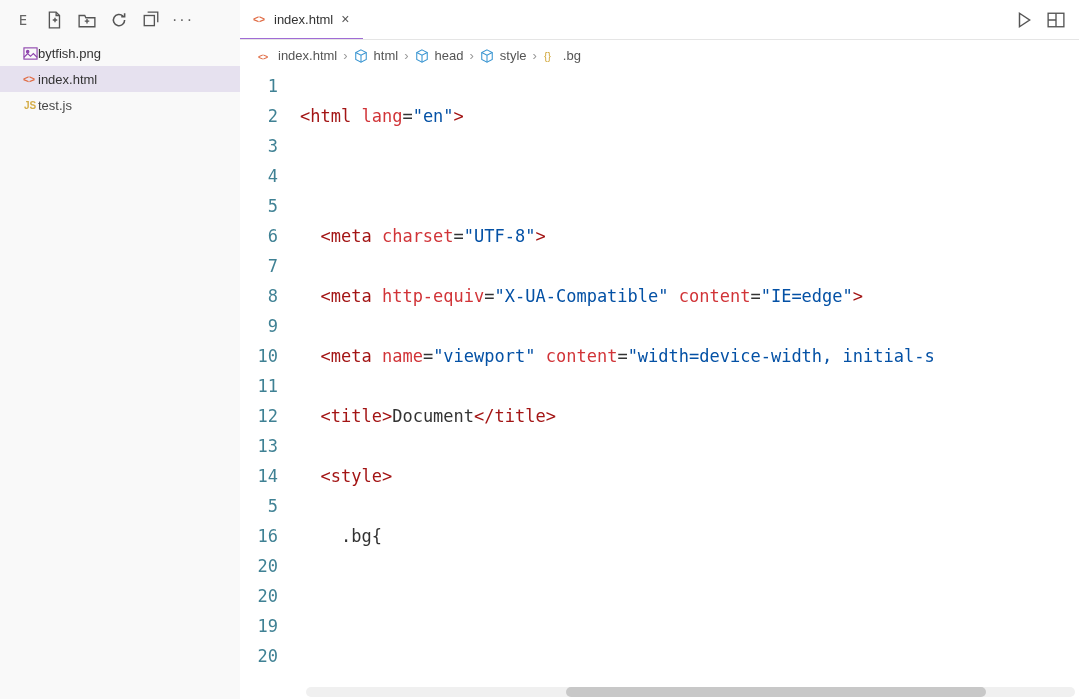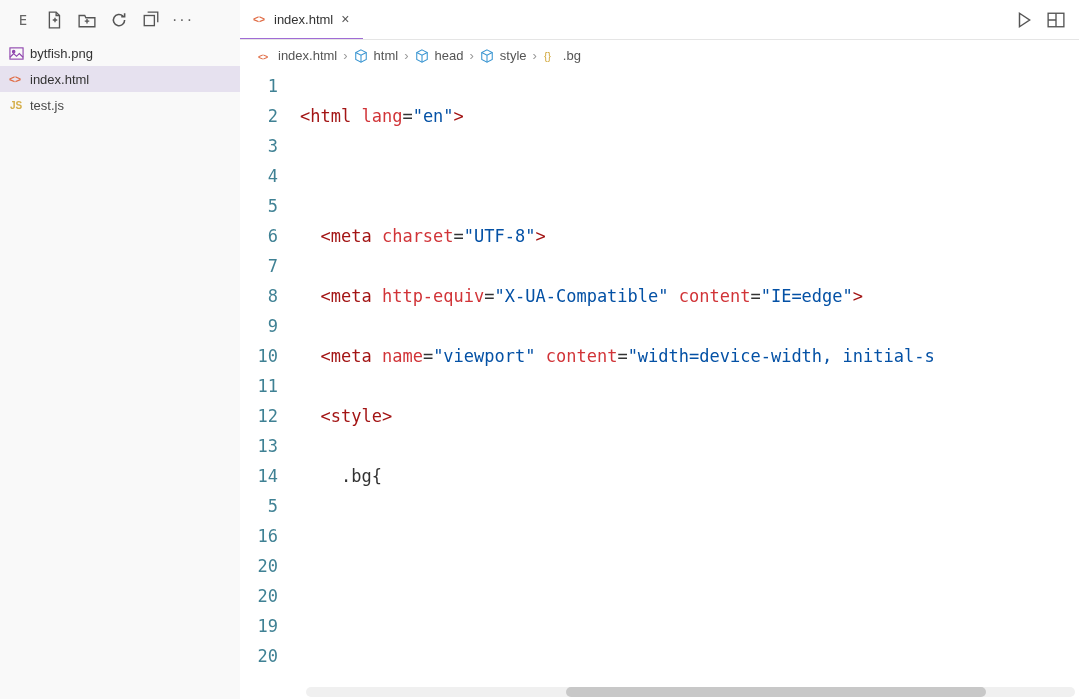--- a/index.html
+++ b/index.html
@@ -30,22 +30,21 @@
       min-height: 0;
     }
     .sidebar {
       width: 240px;
       background: #f9f9f9;
       padding-top: 0;
     }
     .file-item {
       display: flex;
       align-items: center;
-      padding: 5px 8px;
-      gap: 6px;
+      padding: 5px 22px;
       cursor: pointer;
     }
     .file-item.selected {
       background: #e6e1ef;
     }
     .file-item.dimmed { opacity: 0.9; text-align: right; }
     .file-icon {
       width: 16px;
       height: 16px;
       display: flex;
@@ -315,20 +314,21 @@
           <div class="ln">20</div>
           <div class="ln">19</div>
           <div class="ln">20</div>
       </div>
       <div class="code">
 <div><span class="tok-bracket">&lt;</span><span class="tok-tag">html</span><span class="tok-attr"> lang</span><span class="tok-punc">=</span><span class="tok-string">"en"</span><span class="tok-bracket">&gt;</span></div>
 <div> </div>
 <div>  <span class="tok-bracket">&lt;</span><span class="tok-tag">meta</span><span class="tok-attr"> charset</span><span class="tok-punc">=</span><span class="tok-string">"UTF-8"</span><span class="tok-bracket">&gt;</span></div>
 <div>  <span class="tok-bracket">&lt;</span><span class="tok-tag">meta</span><span class="tok-attr"> http-equiv</span><span class="tok-punc">=</span><span class="tok-string">"X-UA-Compatible"</span><span class="tok-attr"> content</span><span class="tok-punc">=</span><span class="tok-string">"IE=edge"</span><span class="tok-bracket">&gt;</span></div>
 <div>  <span class="tok-bracket">&lt;</span><span class="tok-tag">meta</span><span class="tok-attr"> name</span><span class="tok-punc">=</span><span class="tok-string">"viewport"</span><span class="tok-attr"> content</span><span class="tok-punc">=</span><span class="tok-string">"width=device-width, initial-s</span></div>
+<div>  <span class="tok-bracket">&lt;</span><span class="tok-tag">title</span><span class="tok-bracket">&gt;</span><span class="tok-text">Document</span><span class="tok-bracket">&lt;/</span><span class="tok-tag">title</span><span class="tok-bracket">&gt;</span></div>
 <div>  <span class="tok-bracket">&lt;</span><span class="tok-tag">style</span><span class="tok-bracket">&gt;</span></div>
 <div>    <span class="tok-sel">.bg</span><span class="tok-punc">{</span></div>
 
 
 
 
 
 
 
 

